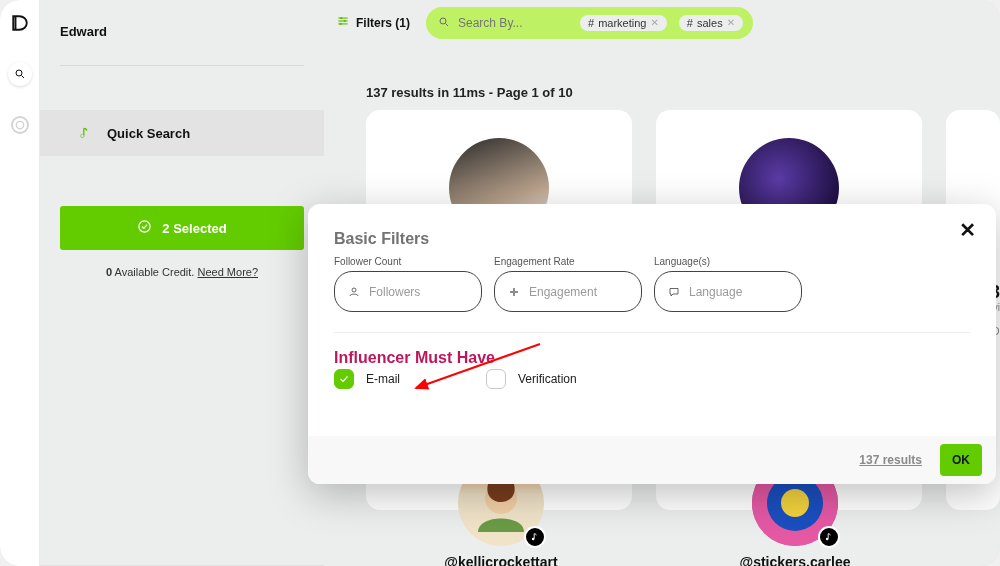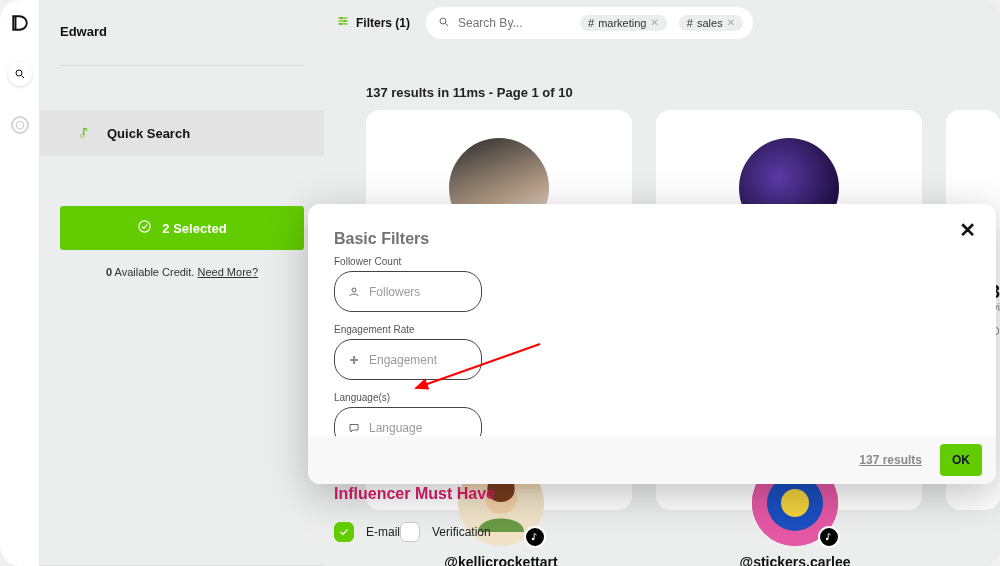--- a/index.html
+++ b/index.html
@@ -101,21 +101,21 @@
   }
   .filters-btn {
     display:flex; align-items:center; gap:6px;
     font-size:12px; font-weight:700; color:#111;
     padding:0 6px;
     cursor:pointer;
   }
   .filters-btn .filters-icon { color:#5fbf00; }
   .search-pill {
     display:flex; align-items:center;
-    background:#ffffff;
+    background:#bef264;
     border-radius:18px;
     height:32px;
     padding:0 10px 0 12px;
     gap:8px;
     flex:0 0 auto;
   }
   .search-pill input {
     border:none; background:transparent; outline:none;
     font-size:12px; color:#6a6a6a;
     width:110px;
@@ -208,21 +208,21 @@
   }
   .modal-close {
     position:absolute; top:14px; right:20px;
     font-size:20px; font-weight:900; color:#111;
     cursor:pointer;
   }
   .modal h2 {
     font-size:16px; font-weight:800; color:#737373;
   }
   .field-row {
-    display:flex; gap:12px; margin-top:8px;flex-direction:column;
+    display:flex; gap:12px; margin-top:8px;
   }
   .field {
     display:flex; flex-direction:column;
     flex:0 0 auto;
     width:148px;
   }
   .field label {
     font-size:10px; color:#555;
     margin-bottom:4px;
   }
@@ -241,22 +241,22 @@
   .pill-icon { width:14px; height:14px; color:#444; display:flex; align-items:center; justify-content:center; }
   .modal-hr {
     margin-top:20px;
     border:none; border-top:1px solid #ececec;
   }
   .must-title {
     font-size:16px; font-weight:800; color:#be185d;
     margin-top:16px;
   }
   .checks {
-    display:flex; 
-    margin-top:19px;
+    display:flex; gap:86px;
+    margin-top:2px;
   }
   .check {
     display:flex; align-items:center; gap:12px;
     font-size:12px; color:#222;
   }
   .cbox {
     width:20px; height:20px; border-radius:6px;
     border:1.5px solid #c7c7c7;
     display:flex; align-items:center; justify-content:center;
     cursor:pointer;

